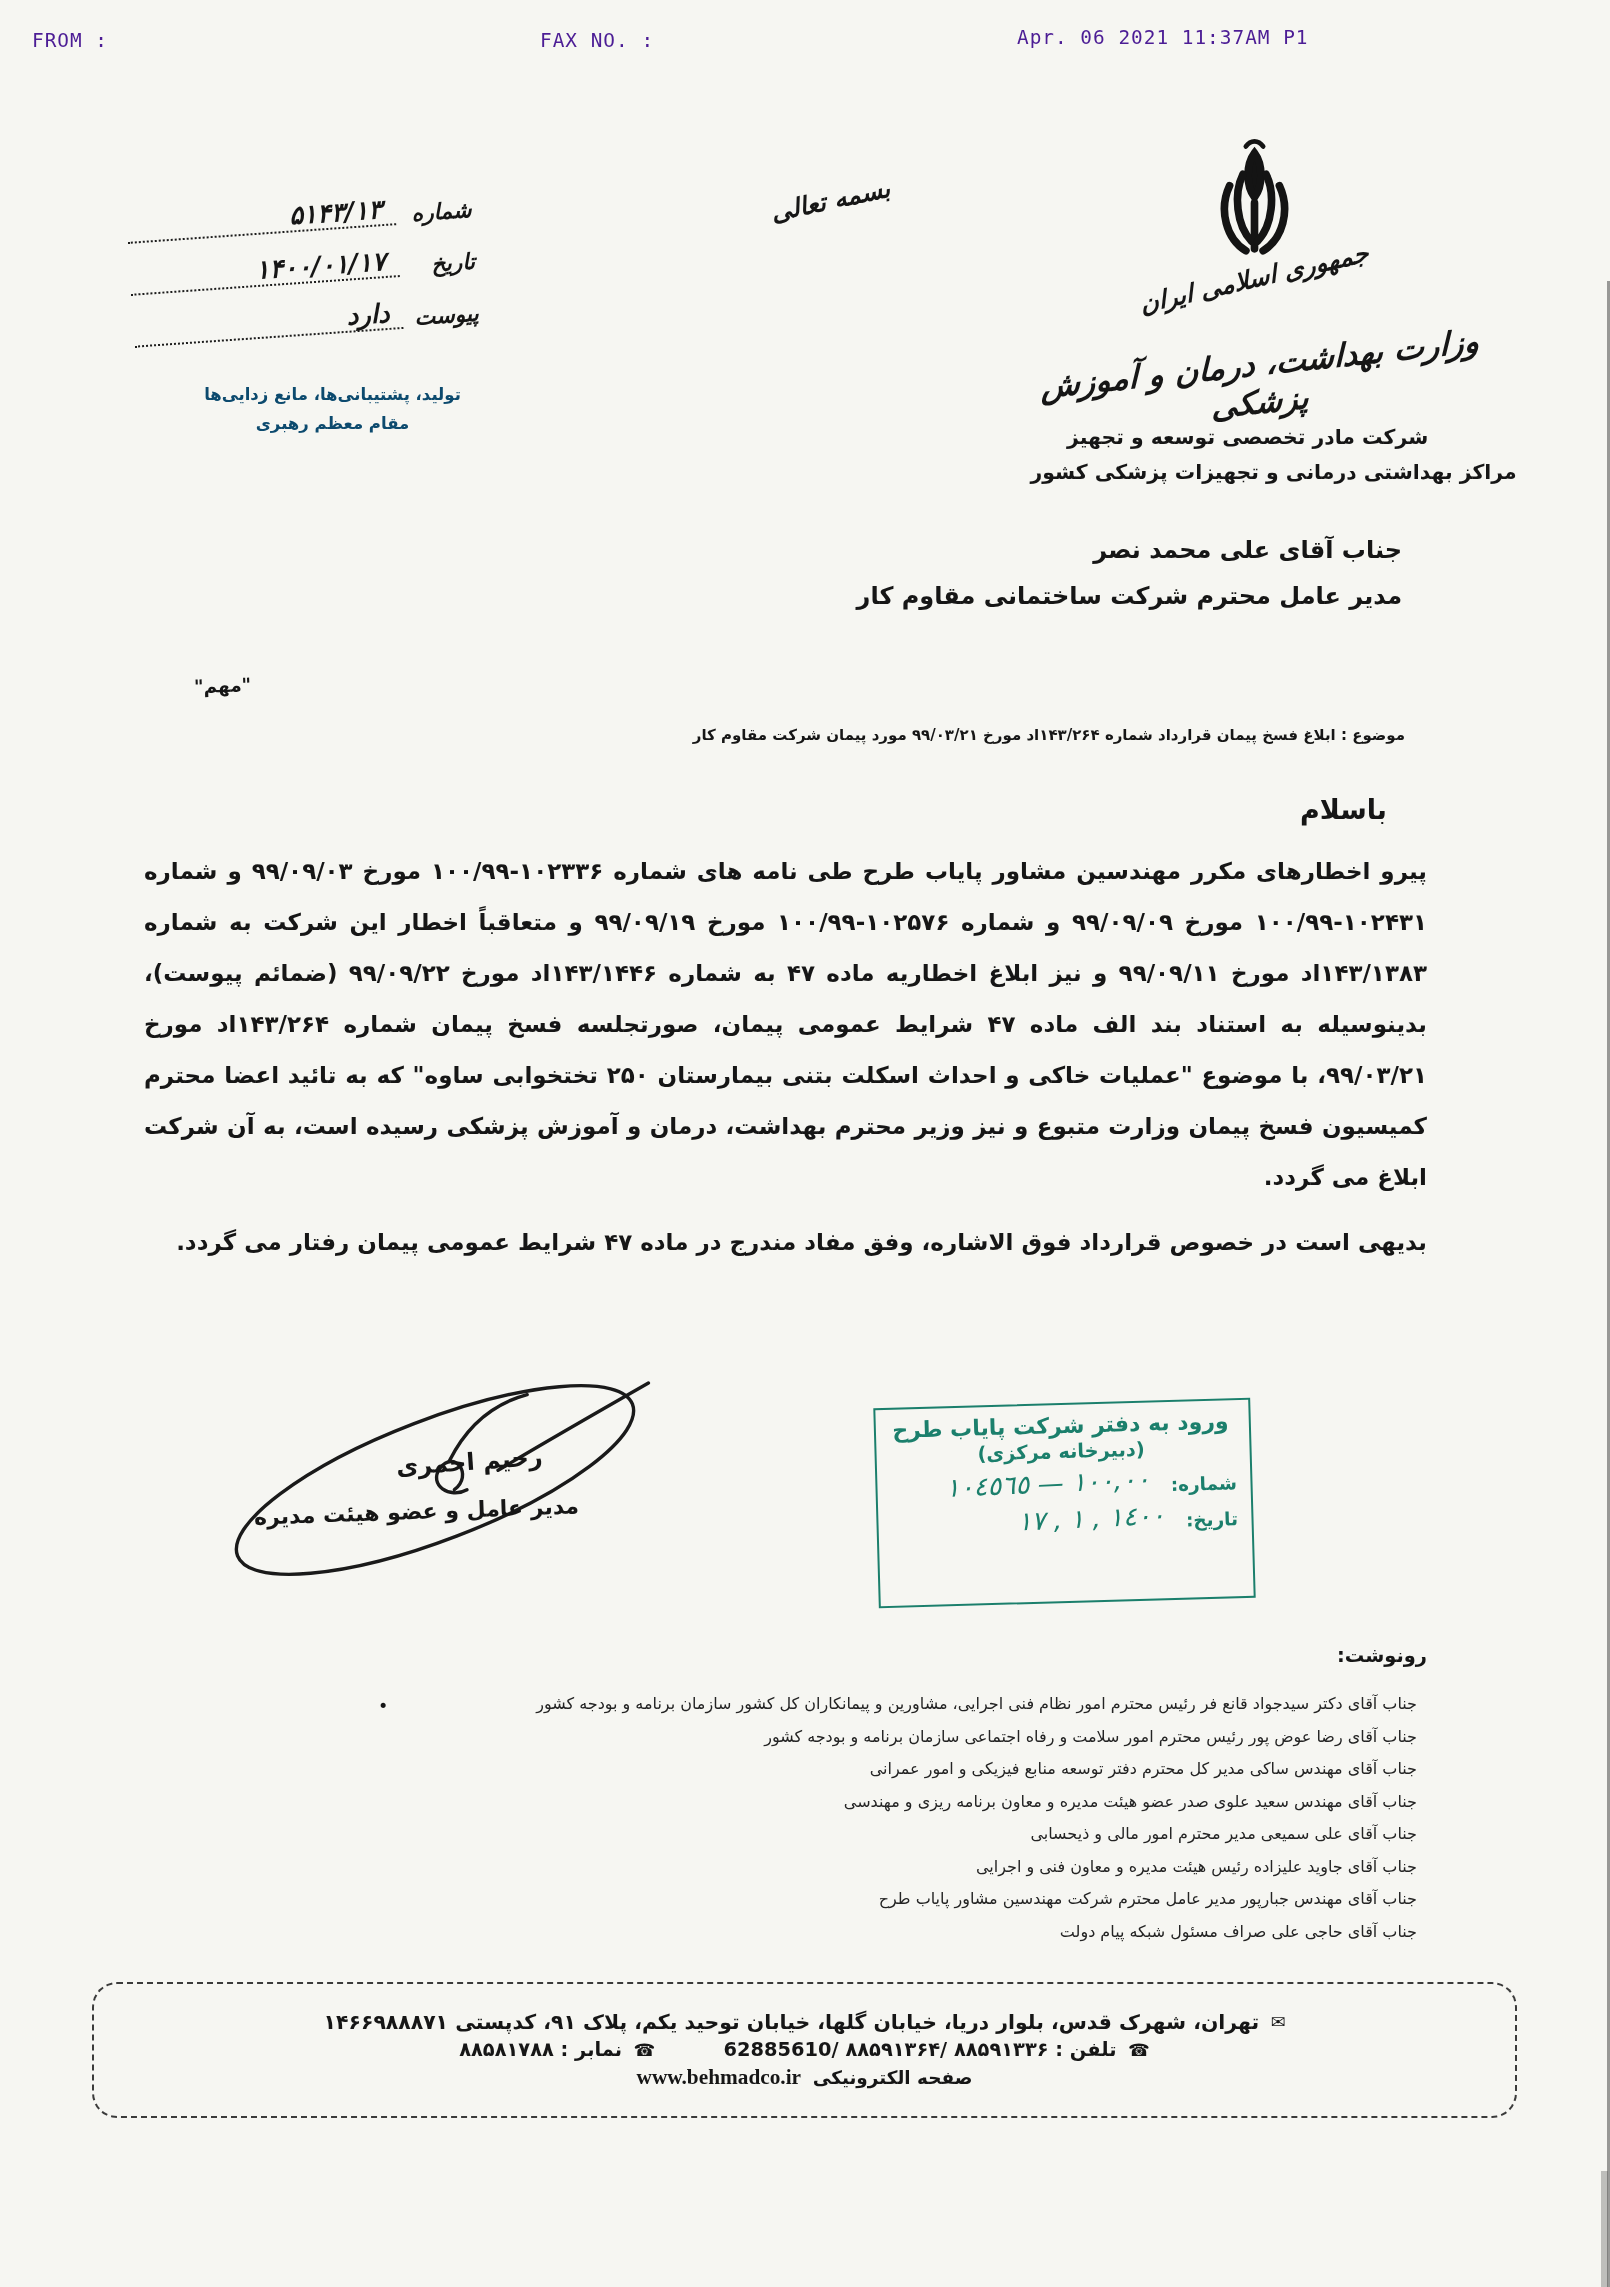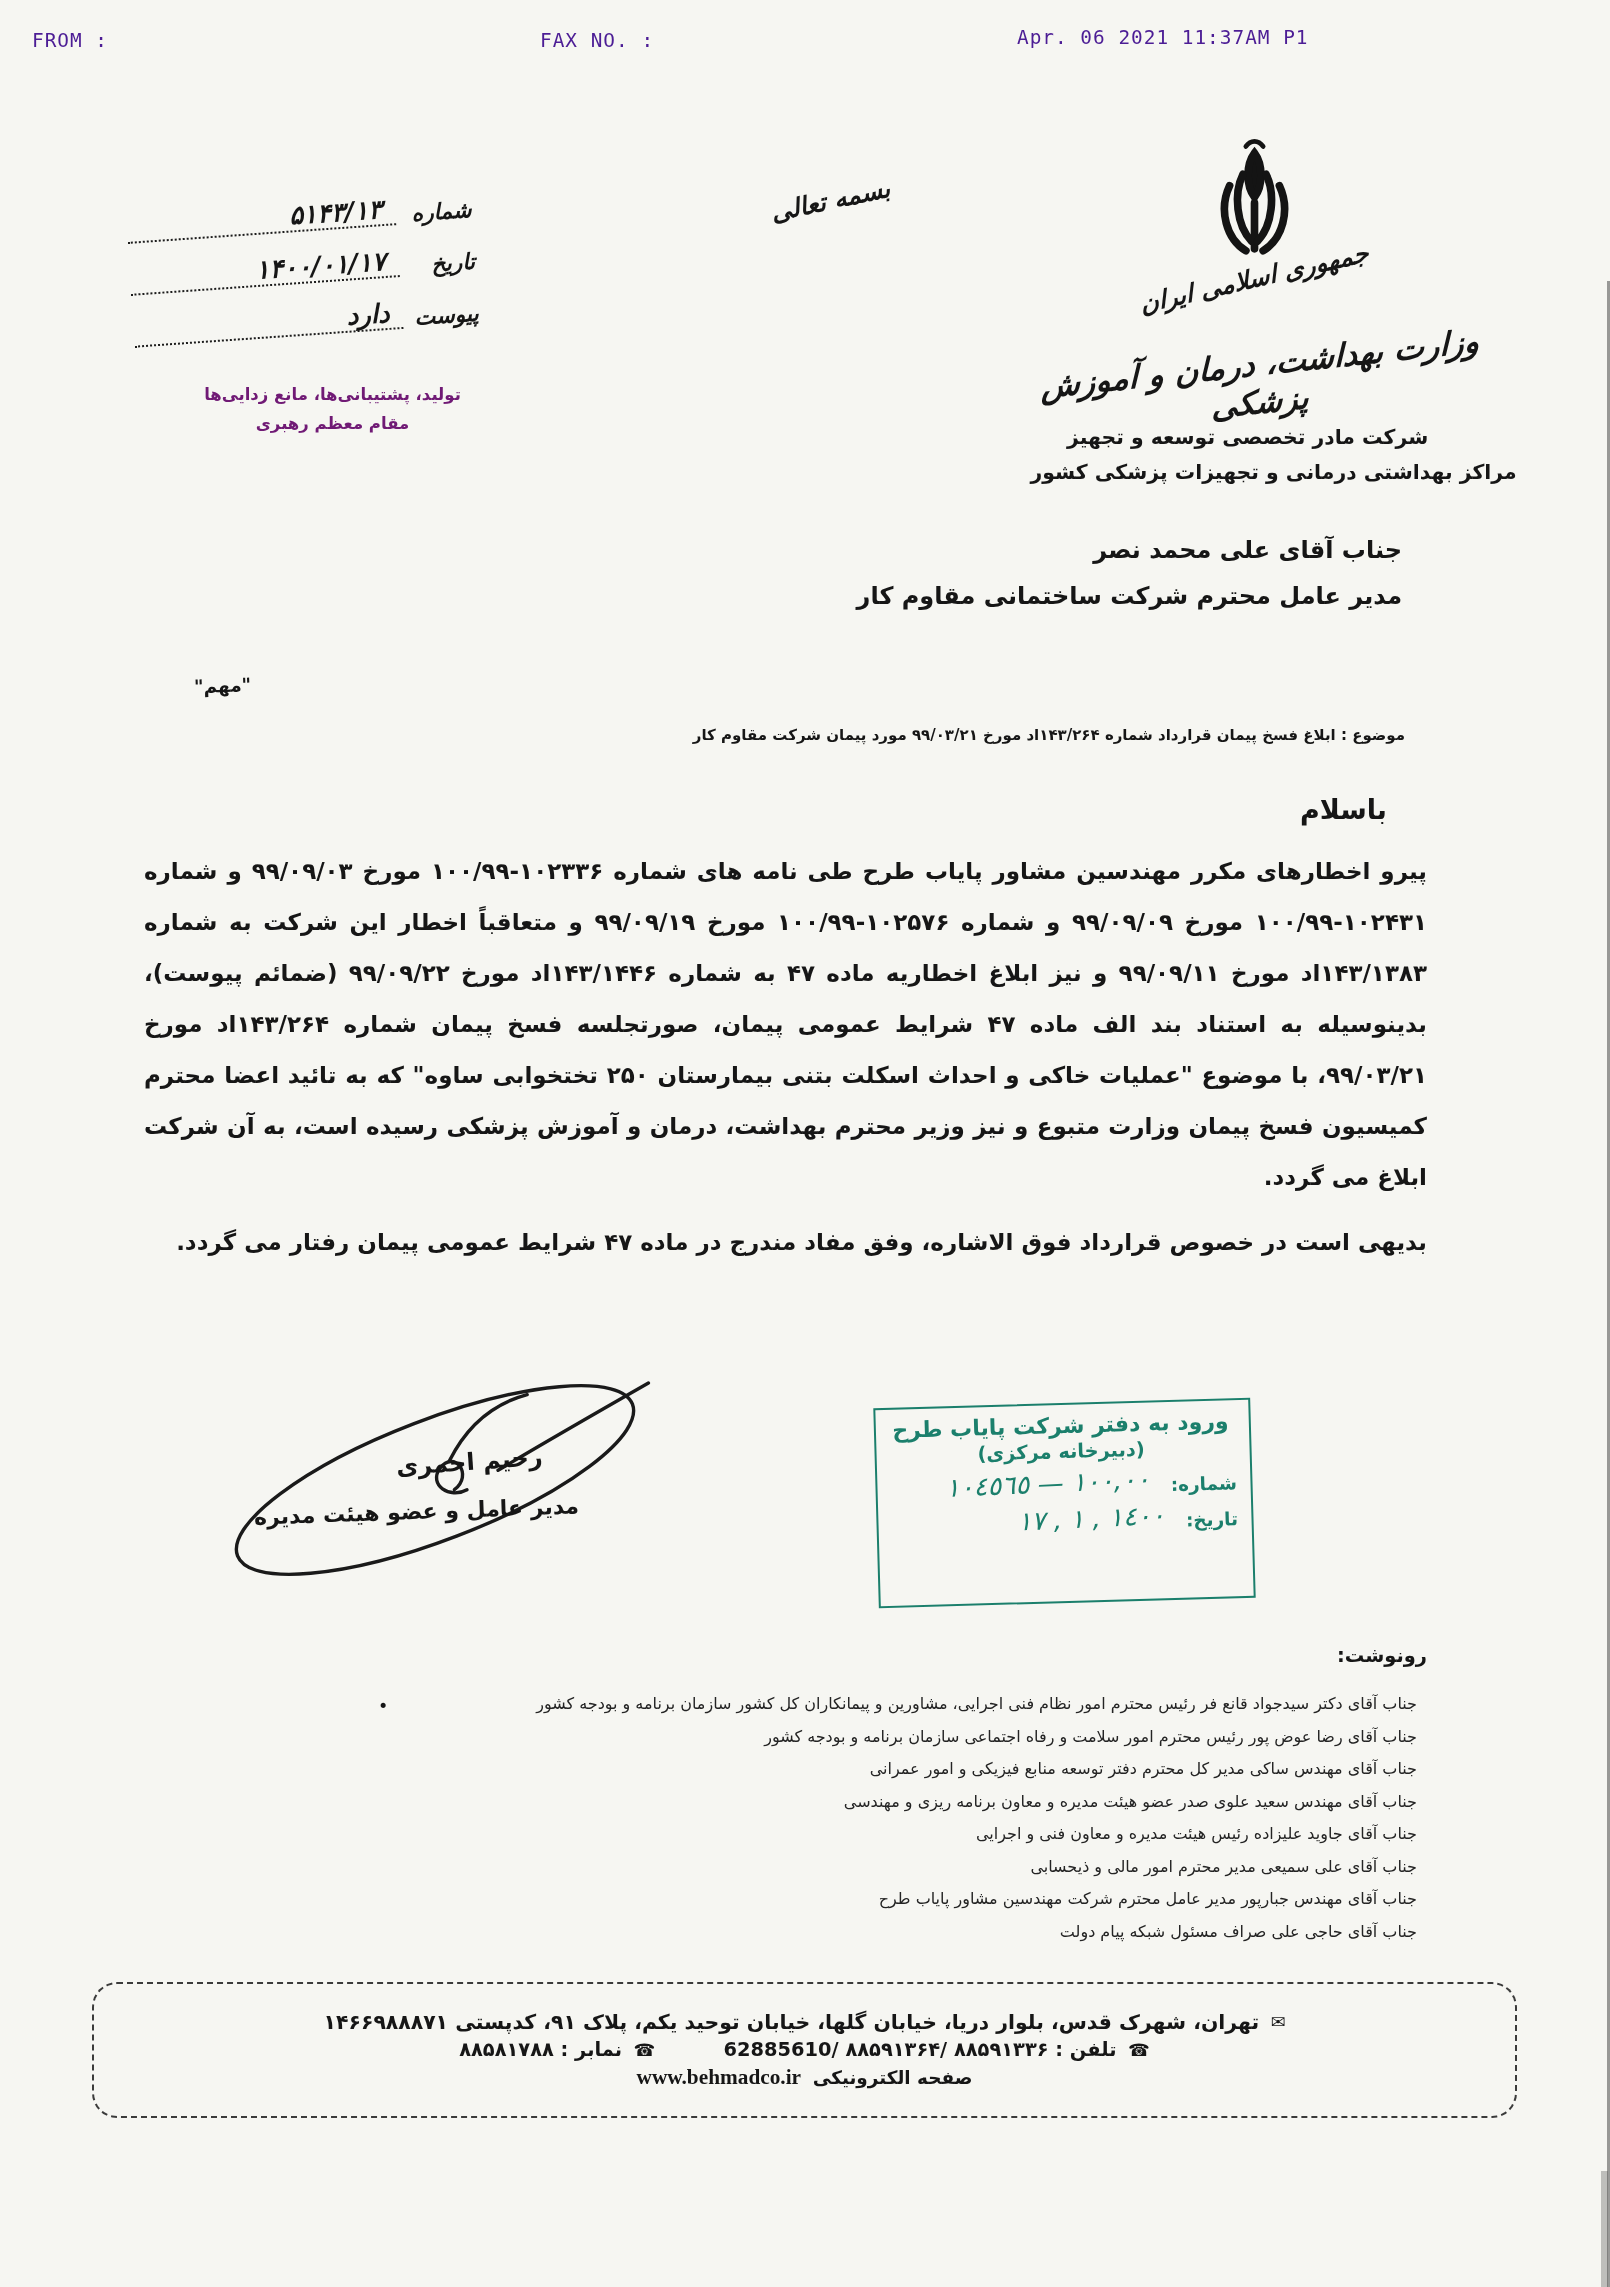--- a/index.html
+++ b/index.html
@@ -19,21 +19,21 @@
   .fax-ts{left:1017px;top:26px;}
 
   
   .refblock{position:absolute;left:124px;top:190px;width:351px;transform:rotate(-4deg);}
   .ref-row{position:relative;height:52px;}
   .ref-label{position:absolute;right:0;bottom:7.8px;font-size:22px;font-weight:bold;font-style:italic;}
   .ref-dots{position:absolute;left:5.8px;right:76px;bottom:9.7px;border-bottom:2.9px dotted #1c1c1c;}
   .ref-value{position:absolute;right:89px;bottom:11.6px;font-size:26px;font-weight:800;
     font-style:italic;direction:ltr;letter-spacing:1px;white-space:nowrap;}
   .slogan{position:absolute;left:192px;top:380px;width:281px;text-align:center;
-    font-size:16.5px;font-weight:bold;line-height:29px;color:#701a75;}
+    font-size:16.5px;font-weight:bold;line-height:29px;color:#0c4a6e;}
 
   
   .bismillah{position:absolute;left:770px;top:186px;font-size:25px;font-weight:bold;
     font-style:italic;transform:rotate(-12deg);}
   .emblem{position:absolute;left:1206px;top:134px;width:97px;height:134px;}
   .callig1{position:absolute;left:1114px;top:264px;width:281px;text-align:center;
     font-size:25px;font-weight:bold;font-style:italic;transform:rotate(-13deg) skewX(-6deg);}
   .callig2{position:absolute;left:1027px;top:345px;width:466px;text-align:center;
     font-size:32px;font-weight:bold;font-style:italic;transform:rotate(-6deg) skewX(-6deg);}
   .org1{position:absolute;left:1067px;top:425px;width:442px;text-align:left;
@@ -176,22 +176,22 @@
     </div>
   </div>
 
   <div class="cc-label">رونوشت:</div>
   <div class="cc-bullet">•</div>
   <div class="cc-list">
       <div class="cc-item">جناب آقای دکتر سیدجواد قانع فر رئیس محترم امور نظام فنی اجرایی، مشاورین و پیمانکاران کل کشور سازمان برنامه و بودجه کشور</div>
       <div class="cc-item">جناب آقای رضا عوض پور رئیس محترم امور سلامت و رفاه اجتماعی سازمان برنامه و بودجه کشور</div>
       <div class="cc-item">جناب آقای مهندس ساکی مدیر کل محترم دفتر توسعه منابع فیزیکی و امور عمرانی</div>
       <div class="cc-item">جناب آقای مهندس سعید علوی صدر عضو هیئت مدیره و معاون برنامه ریزی و مهندسی</div>
+      <div class="cc-item">جناب آقای علی سمیعی مدیر محترم امور مالی و ذیحسابی</div>
       <div class="cc-item">جناب آقای جاوید علیزاده رئیس هیئت مدیره و معاون فنی و اجرایی</div>
-      <div class="cc-item">جناب آقای علی سمیعی مدیر محترم امور مالی و ذیحسابی</div>
       <div class="cc-item">جناب آقای مهندس جبارپور مدیر عامل محترم شرکت مهندسین مشاور پایاب طرح</div>
       <div class="cc-item">جناب آقای حاجی علی صراف مسئول شبکه پیام دولت</div>
     </div>
 
   <div class="footer">
     <div class="f-row f-addr">
       <span class="f-icon">✉</span>
       <span>تهران، شهرک قدس، بلوار دریا، خیابان گلها، خیابان توحید یکم، پلاک ۹۱، کدپستی ۱۴۶۶۹۸۸۸۷۱</span>
     </div>
     <div class="f-row f-tel">

